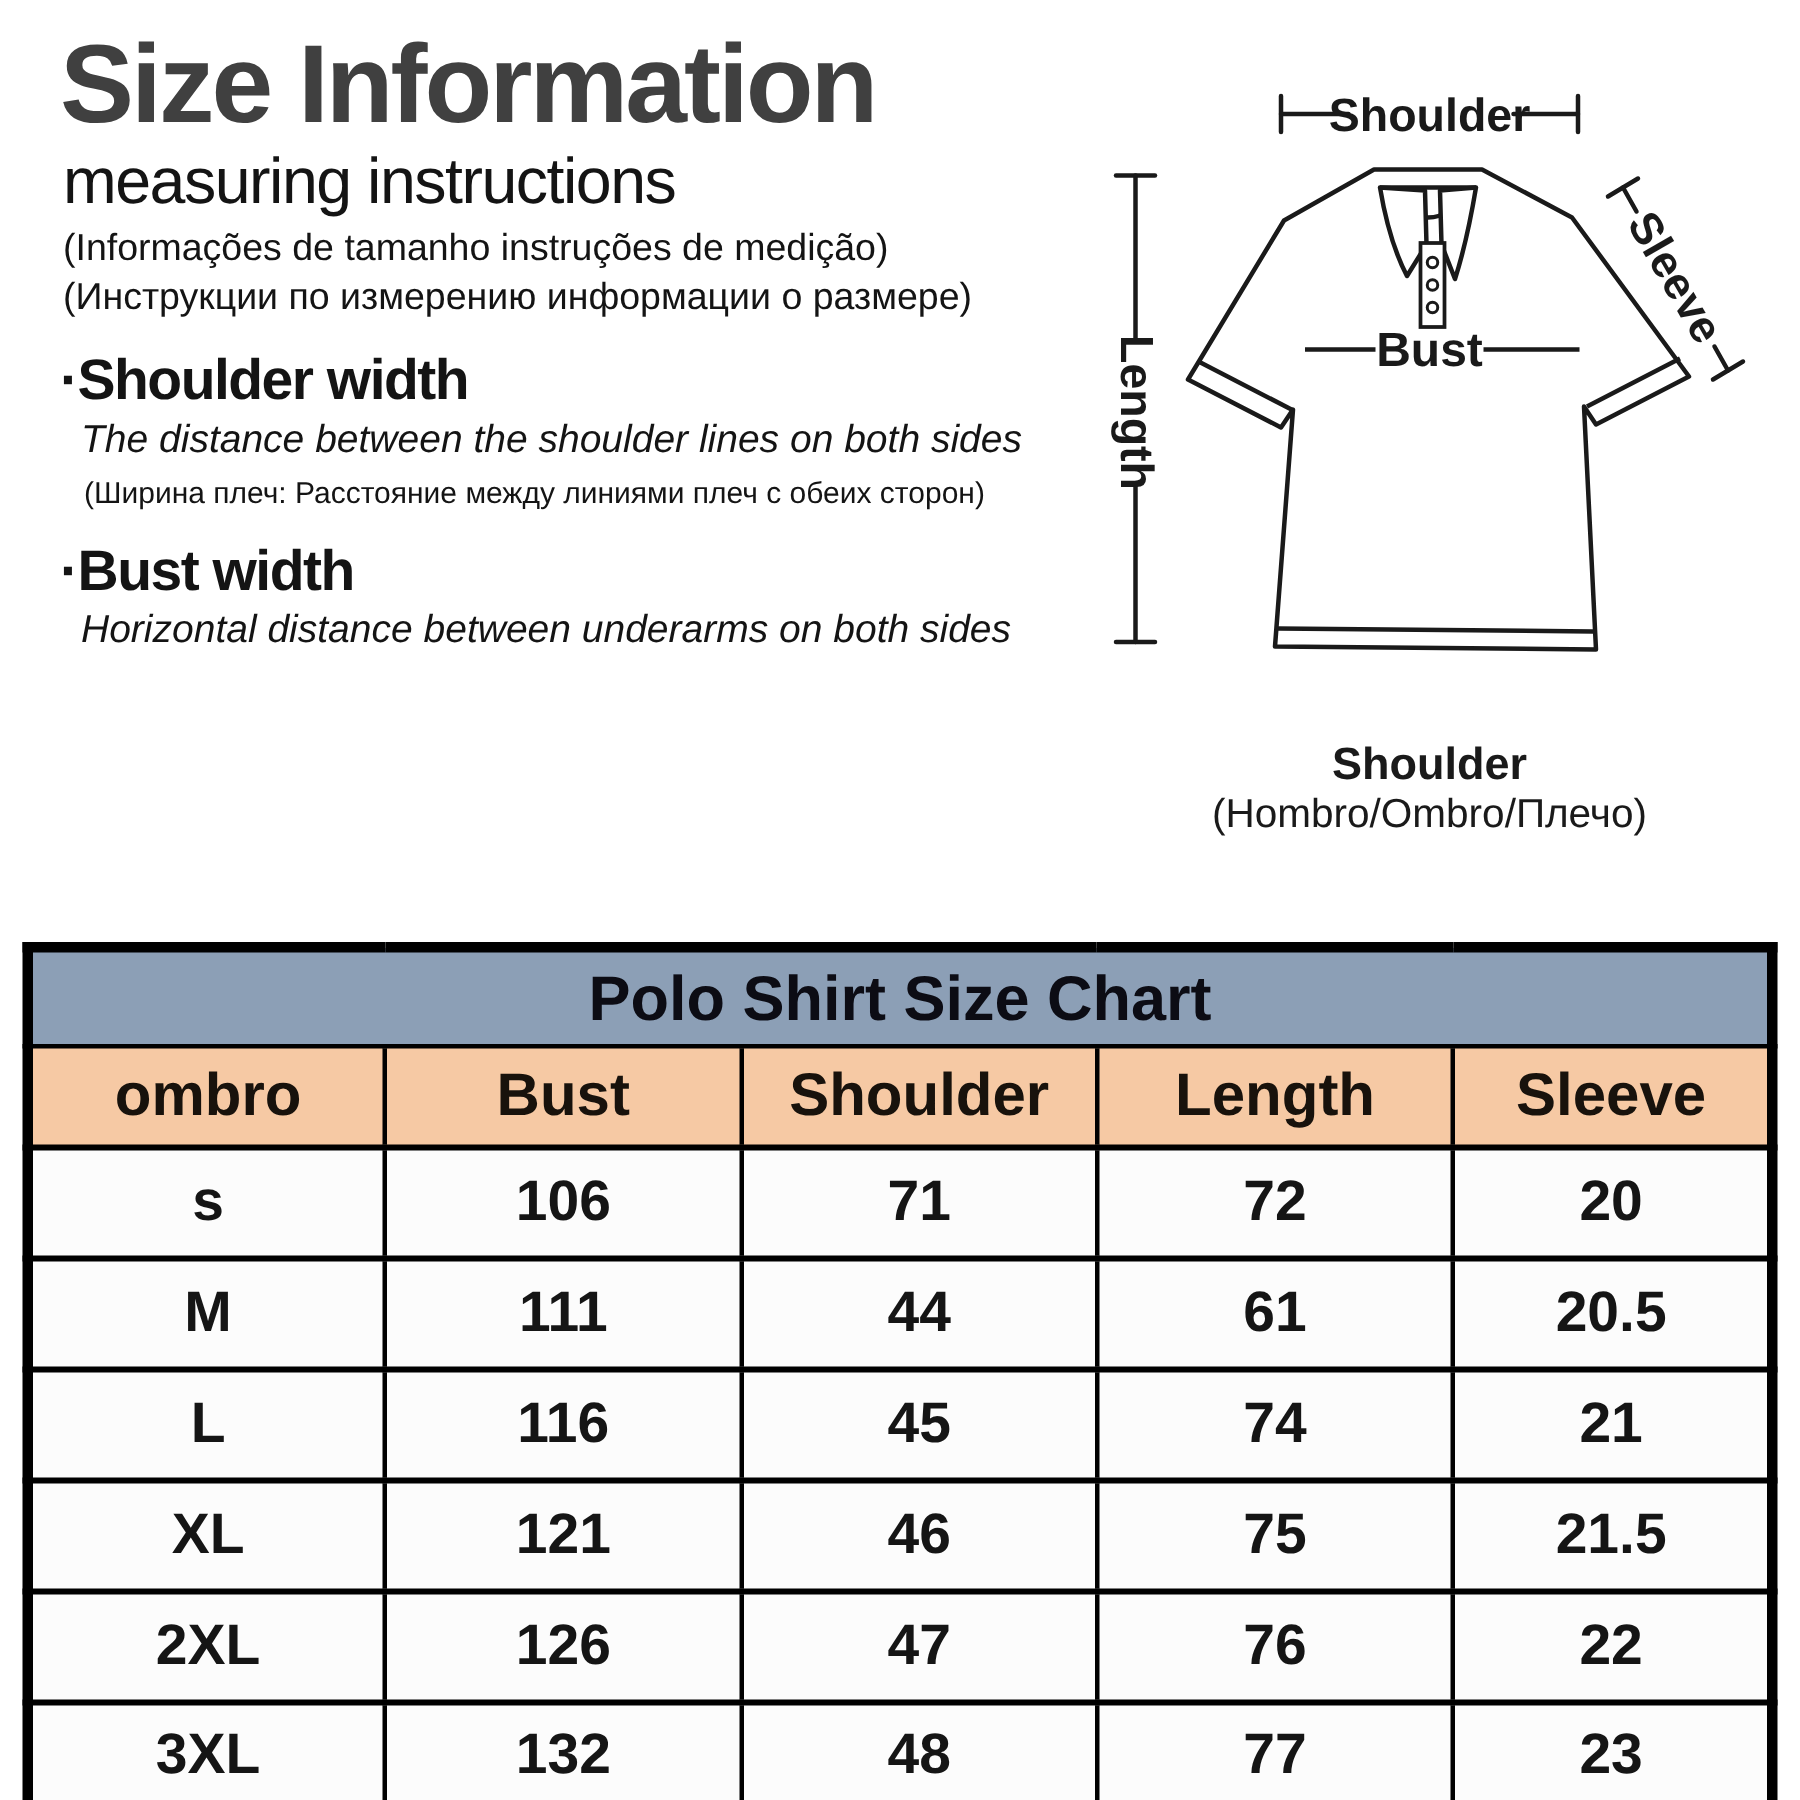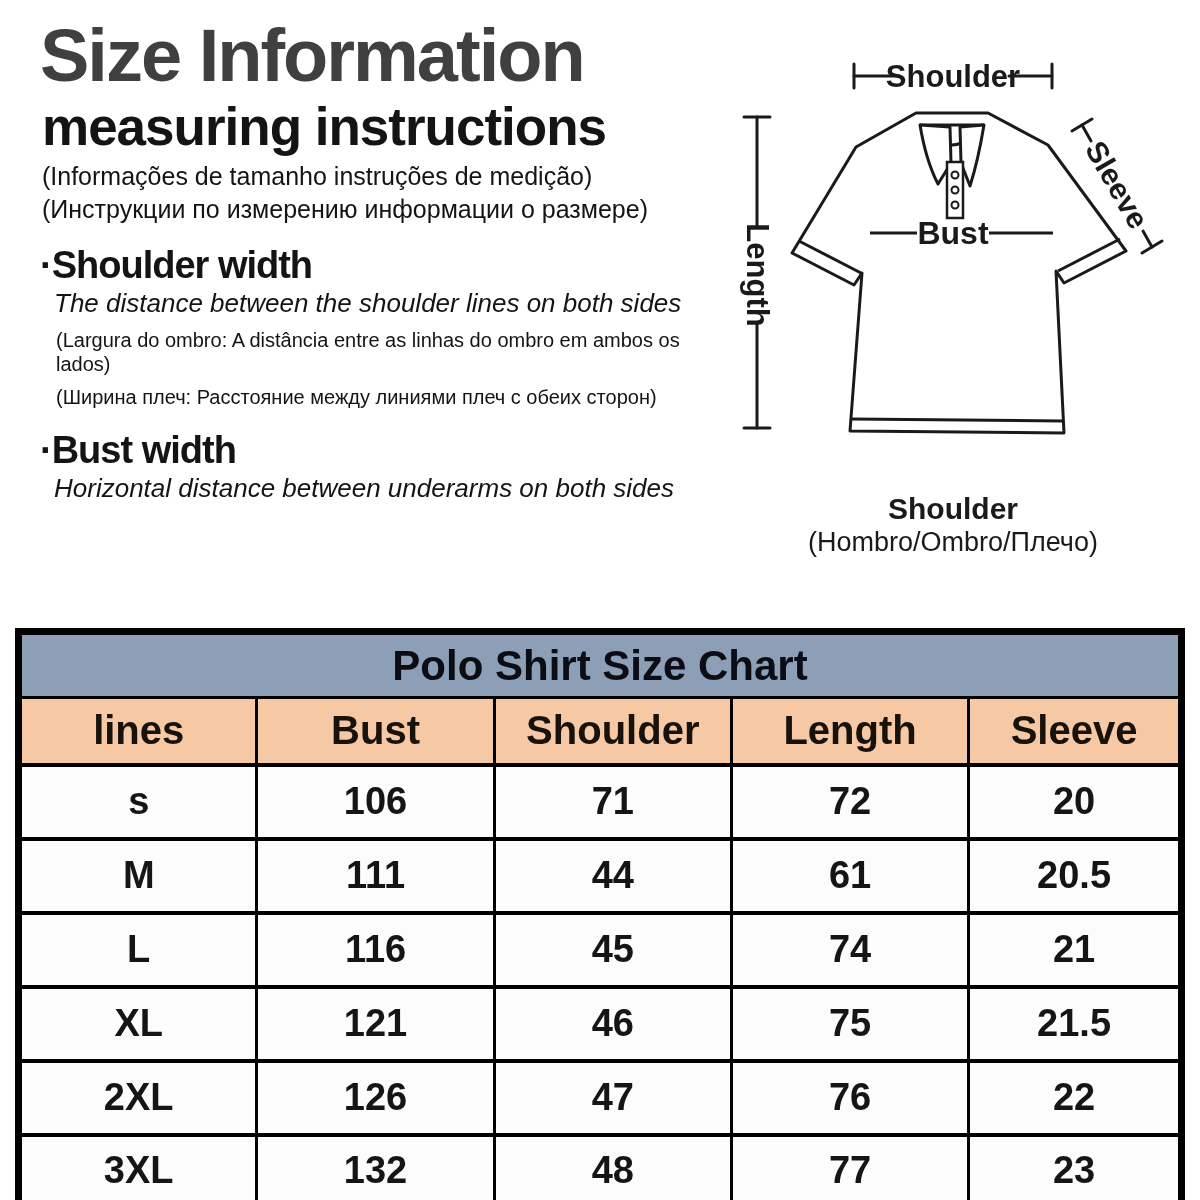--- a/index.html
+++ b/index.html
@@ -14,21 +14,21 @@
     color: #141414;
   }
 
   
   .intro { position: absolute; left: 40px; top: 18px; width: 690px; }
   .page-title {
     margin: 0; font-size: 74px; font-weight: 700;
     letter-spacing: -2px; line-height: 1.04; color: #404040;
   }
   .page-subtitle {
-    margin: 2px 0 4px 2px; font-size: 53px; font-weight: 700;
+    margin: 2px 0 4px 2px; font-size: 43px; font-weight: 400;
     letter-spacing: -1px; line-height: 1.12;
   }
   .title-trans { font-size: 25px; line-height: 1.3; margin-left: 2px; }
 
   .section { margin-top: 21px; }
   .sec-head { font-size: 38px; font-weight: 700; line-height: 1.05; letter-spacing: -1px; }
   .sec-bullet { font-size: 38px; font-weight: 700; }
   .sec-desc { font-size: 26px; margin: 3px 0 0 14px; line-height: 1.15; font-style: italic; }
   .sec-trans { font-size: 20px; margin: 10px 0 0 16px; line-height: 1.18; max-width: 645px; }
 
@@ -63,21 +63,20 @@
 
   <div class="intro">
     <h1 class="page-title">Size Information</h1>
     <h2 class="page-subtitle">measuring instructions</h2>
     <div class="title-trans">(Informações de tamanho instruções de medição)</div>
     <div class="title-trans">(Инструкции по измерению информации о размере)</div>
 
     <div class="section">
       <div class="sec-head"><span class="sec-bullet">·</span><span>Shoulder width</span></div>
       <div class="sec-desc">The distance between the shoulder lines on both sides</div>
-      <div class="sec-trans">(Largura do ombro: A distância entre as linhas do ombro em ambos os lados)</div>
       <div class="sec-trans">(Ширина плеч: Расстояние между линиями плеч с обеих сторон)</div>
     </div>
 
     <div class="section">
       <div class="sec-head"><span class="sec-bullet">·</span><span>Bust width</span></div>
       <div class="sec-desc">Horizontal distance between underarms on both sides</div>
     </div>
   </div>
 
   <div class="diagram">
@@ -144,21 +143,21 @@
         <col style="width:20.4%">
         <col style="width:20.4%">
         <col style="width:20.4%">
         <col style="width:18.3%">
     </colgroup>
     <thead>
       <tr>
         <th class="table-title-cell" colspan="5">Polo Shirt Size Chart</th>
       </tr>
       <tr class="col-head">
-        <th>lines</th>
+        <th>ombro</th>
         <th>Bust</th>
         <th>Shoulder</th>
         <th>Length</th>
         <th>Sleeve</th>
       </tr>
     </thead>
     <tbody>
       <tr>
         <td>s</td>
         <td>106</td>

